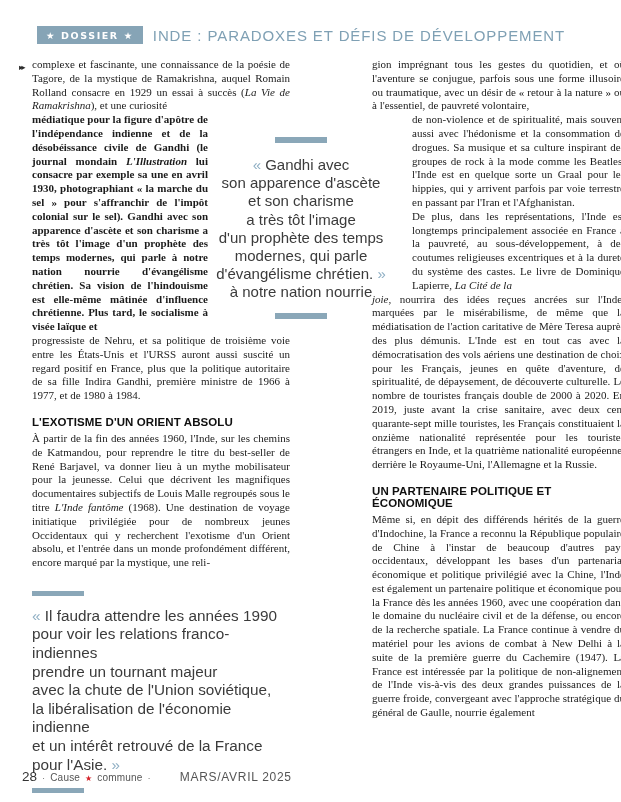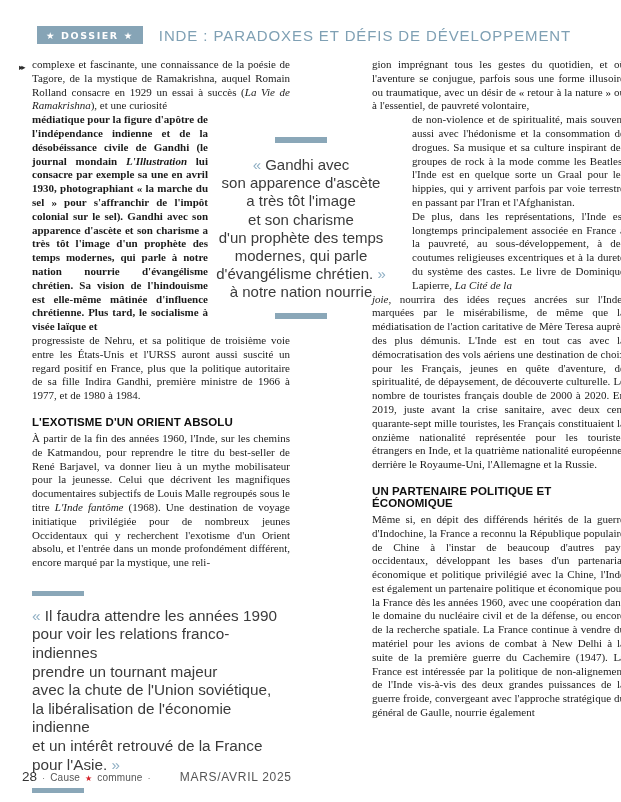--- a/index.html
+++ b/index.html
@@ -2,21 +2,21 @@
 <html lang="fr"><head>
 <meta charset="utf-8">
 <style>
   html,body { margin:0; padding:0; background:#e8e8e8; }
   .page {
     position:relative; width:621px; height:802px; margin:0 auto;
     background:#ffffff; overflow:hidden;
     font-family:"Liberation Serif", serif;
   }
   
-  .kicker { position:absolute; left:37px; top:26px; display:flex; align-items:center; gap:16px; }
+  .kicker { position:absolute; left:37px; top:26px; display:flex; align-items:center; gap:10px; }
   .badge {
     background:#86a4b6; color:#ffffff;
     font-family:"Liberation Sans", sans-serif; font-weight:bold;
     font-size:9.5px; letter-spacing:1.6px;
     padding:4px 9px 3px 9px; white-space:nowrap;
   }
   .kicker-title {
     color:#7fa0b4; font-family:"Liberation Sans", sans-serif;
     font-size:15px; letter-spacing:0.9px; white-space:nowrap;
   }
@@ -107,22 +107,22 @@
       <p class="body-para full"><i>joie</i><span>, nourrira des idées reçues ancrées sur l'Inde, marquées par le misérabilisme, de même que la médiatisation de l'action caritative de Mère Teresa auprès des plus démunis. L'Inde est en tout cas avec la démocratisation des vols aériens une destination de choix pour les Français, jeunes en quête d'aventure, de spiritualité, de dépaysement, de découverte culturelle. Le nombre de touristes français double de 2000 à 2020. En 2019, juste avant la crise sanitaire, avec deux cent quarante-sept mille touristes, les Français constituaient la onzième nationalité représentée pour les touristes étrangers en Inde, et la quatrième nationalité européenne, derrière le Royaume-Uni, l'Allemagne et la Russie.</span></p>
       <h3 class="section-heading">UN PARTENAIRE POLITIQUE ET ÉCONOMIQUE</h3>
       <p class="body-para full"><span>Même si, en dépit des différends hérités de la guerre d'Indochine, la France a reconnu la République populaire de Chine à l'instar de beaucoup d'autres pays occidentaux, développant les bases d'un partenariat économique et politique privilégié avec la Chine, l'Inde est également un partenaire politique et économique pour la France dès les années 1960, avec une coopération dans le domaine du nucléaire civil et de la défense, ou encore de la recherche spatiale. La France continue à vendre du matériel pour les avions de combat à New Delhi à la suite de la première guerre du Cachemire (1947). La France est intéressée par la politique de non-alignement de l'Inde vis-à-vis des deux grandes puissances de la guerre froide, convergeant avec l'approche stratégique du général de Gaulle, nourrie également</span></p>
     </div>
 
   <div class="center-quote">
     <div class="bar top"></div>
     <div class="quote-text">
         <div class="quote-line"><span class="g">«</span> Gandhi avec</div>
         <div class="quote-line">son apparence d'ascète</div>
+        <div class="quote-line">et son charisme</div>
         <div class="quote-line">a très tôt l'image</div>
-        <div class="quote-line">et son charisme</div>
         <div class="quote-line">d'un prophète des temps</div>
         <div class="quote-line">modernes, qui parle</div>
         <div class="quote-line">d'évangélisme chrétien. <span class="g">»</span></div>
         <div class="quote-line">à notre nation nourrie</div>
       </div>
     <div class="bar bottom"></div>
   </div>
 
   <div class="footer">
     <span class="page-num">28</span>

